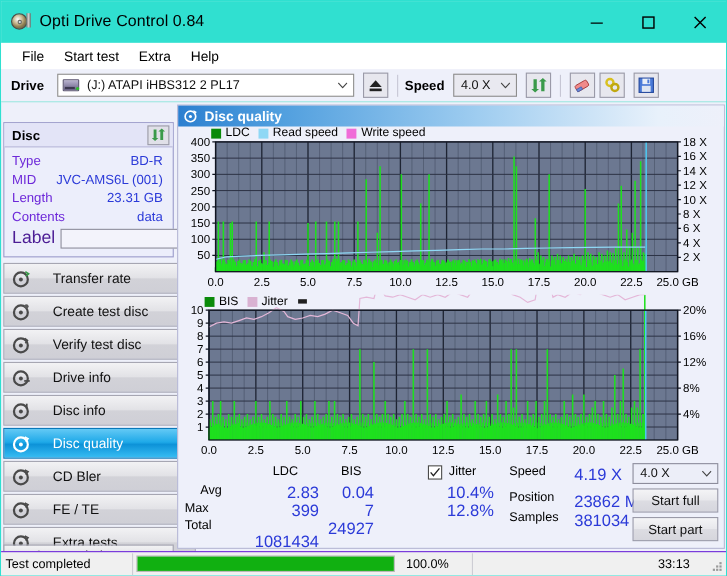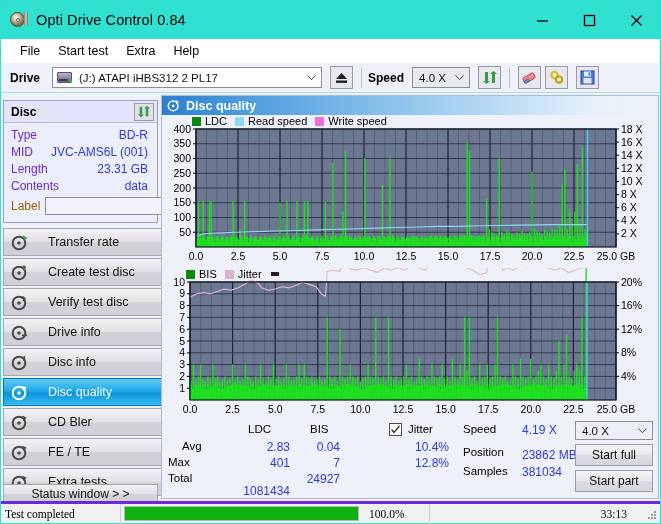--- a/index.html
+++ b/index.html
@@ -109,21 +109,21 @@
     justify-content: center; margin: 0 2px;
   }
   .speed-combo {
     width: 58px; height: 21px; background: #e9e9f0; border: 1px solid #8d8d8d;
     display: flex; align-items: center; font-size: 11.5px; color: #111;
     position: relative; padding-left: 6px; margin-left: 8px;
   }
 
   
   .left {
-    position: absolute; left: 2px; top: 99px; width: 175px; height: 404px;
+    position: absolute; left: 2px; top: 110px; width: 175px; height: 404px;
   }
   .disc-panel {
     width: 155px; border: 1px solid #9c9ccb; background: #eceefb;
   }
   .disc-head {
     height: 22px; background: #e3e4f7; border-bottom: 1px solid #b9bada;
     display: flex; align-items: center; justify-content: space-between;
     padding: 0 3px 0 7px;
   }
   .disc-head .t { font-size: 12px; font-weight: bold; color: #000; }
@@ -134,21 +134,21 @@
   .disc-rows { padding: 3px 0 4px 0; }
   .drow {
     display: flex; justify-content: space-between; align-items: center;
     padding: 1px 9px 1px 7px; height: 17px;
   }
   .drow .k { font-size: 12px; color: #6d28d9; }
   .drow .v { font-size: 12px; color: #2b3ad8; }
   .label-row {
     display: flex; align-items: center; padding: 2px 3px 2px 7px; gap: 5px;
   }
-  .label-row .k { font-size: 12px; color: #a16207; }
+  .label-row .k { font-size: 16px; color: #4c1d95; }
   .label-input {
     flex: 1; height: 18px; background: #f3f3fb; border: 1px solid #8d8d9c;
   }
   .cd-btn {
     width: 22px; height: 20px; background: #e2e2e9; border: 1px solid #9a9aa8;
     display: flex; align-items: center; justify-content: center;
   }
   .navlist { margin-top: 5px; }
   .navbtn {
     height: 28px; margin-bottom: 2px;
@@ -194,43 +194,43 @@
   }
   .legend .sw { width: 9px; height: 9px; display: inline-block; }
   .plot-svg { display: block; }
 
   
   .stats {
     position: absolute; left: 0; bottom: 0; width: 496px; height: 78px;
     font-size: 11.5px; color: #000;
   }
   .stats .hdr { position: absolute; font-size: 11.5px; color: #000; }
-  .stats .val { position: absolute; font-size: 12px; color: #2b3ad8; }
+  .stats .val { position: absolute; font-size: 15px; color: #2b3ad8; }
   .stats .lbl { position: absolute; font-size: 11.5px; color: #000; }
   .chk {
     position: absolute; width: 13px; height: 13px; background: #fff;
     border: 1px solid #4a4a4a;
   }
   .btn {
     position: absolute;
     background: linear-gradient(180deg,#f4f4f6 0%,#e8e8ec 48%,#dcdce2 52%,#d6d6dd 100%);
     border: 1px solid #9a9aa8; font-size: 12px; color: #111;
     display: flex; align-items: center; justify-content: center;
   }
   .sel {
     position: absolute; background: #eceef8; border: 1px solid #8d8d9c;
     font-size: 11.5px; color: #111; display: flex; align-items: center;
     padding-left: 6px;
   }
 
   
   .statusbar {
     position: absolute; left: 0; bottom: 0; width: 659px; height: 22px;
-    background: #f0f0f0; border-top: 3px solid #6d28d9;
-    display: flex; align-items: center; font-family: Liberation Serif, serif;
+    background: #f0f0f0; border-top: 1px solid #6d28d9;
+    display: flex; align-items: center;
   }
   .sb-cell { height: 22px; display: flex; align-items: center; }
   .sb-text { font-size: 11.5px; color: #000; padding-left: 4px; }
   .sb-progress {
     position: relative; height: 15px; background: #e4e4e4;
     border: 1px solid #b8b8b8;
   }
   .sb-progress .fill {
     position: absolute; left: 0; top: 0; bottom: 0; background: #11b011;
   }
@@ -1632,21 +1632,21 @@
 
     <div class="stats">
       <span class="hdr" style="left:86px;top:3px">LDC</span>
       <span class="hdr" style="left:148px;top:3px">BIS</span>
 
       <span class="lbl" style="left:20px;top:20px">Avg</span>
       <span class="lbl" style="left:6px;top:36px">Max</span>
       <span class="lbl" style="left:6px;top:52px">Total</span>
 
       <span class="val" style="left:86px;top:20px;width:42px;text-align:right">2.83</span>
-      <span class="val" style="left:86px;top:36px;width:42px;text-align:right">401</span>
+      <span class="val" style="left:86px;top:36px;width:42px;text-align:right">399</span>
       <span class="val" style="left:60px;top:64px;width:68px;text-align:right">1081434</span>
 
       <span class="val" style="left:140px;top:20px;width:38px;text-align:right">0.04</span>
       <span class="val" style="left:140px;top:36px;width:38px;text-align:right">7</span>
       <span class="val" style="left:133px;top:52px;width:45px;text-align:right">24927</span>
 
       <div class="chk" style="left:227px;top:3px">
         <svg width="11" height="11" viewBox="0 0 11 11">
           <path d="M1.5 5.5 L4 8.5 L9.5 1.8" fill="none" stroke="#222" stroke-width="1.2"></path>
         </svg>

